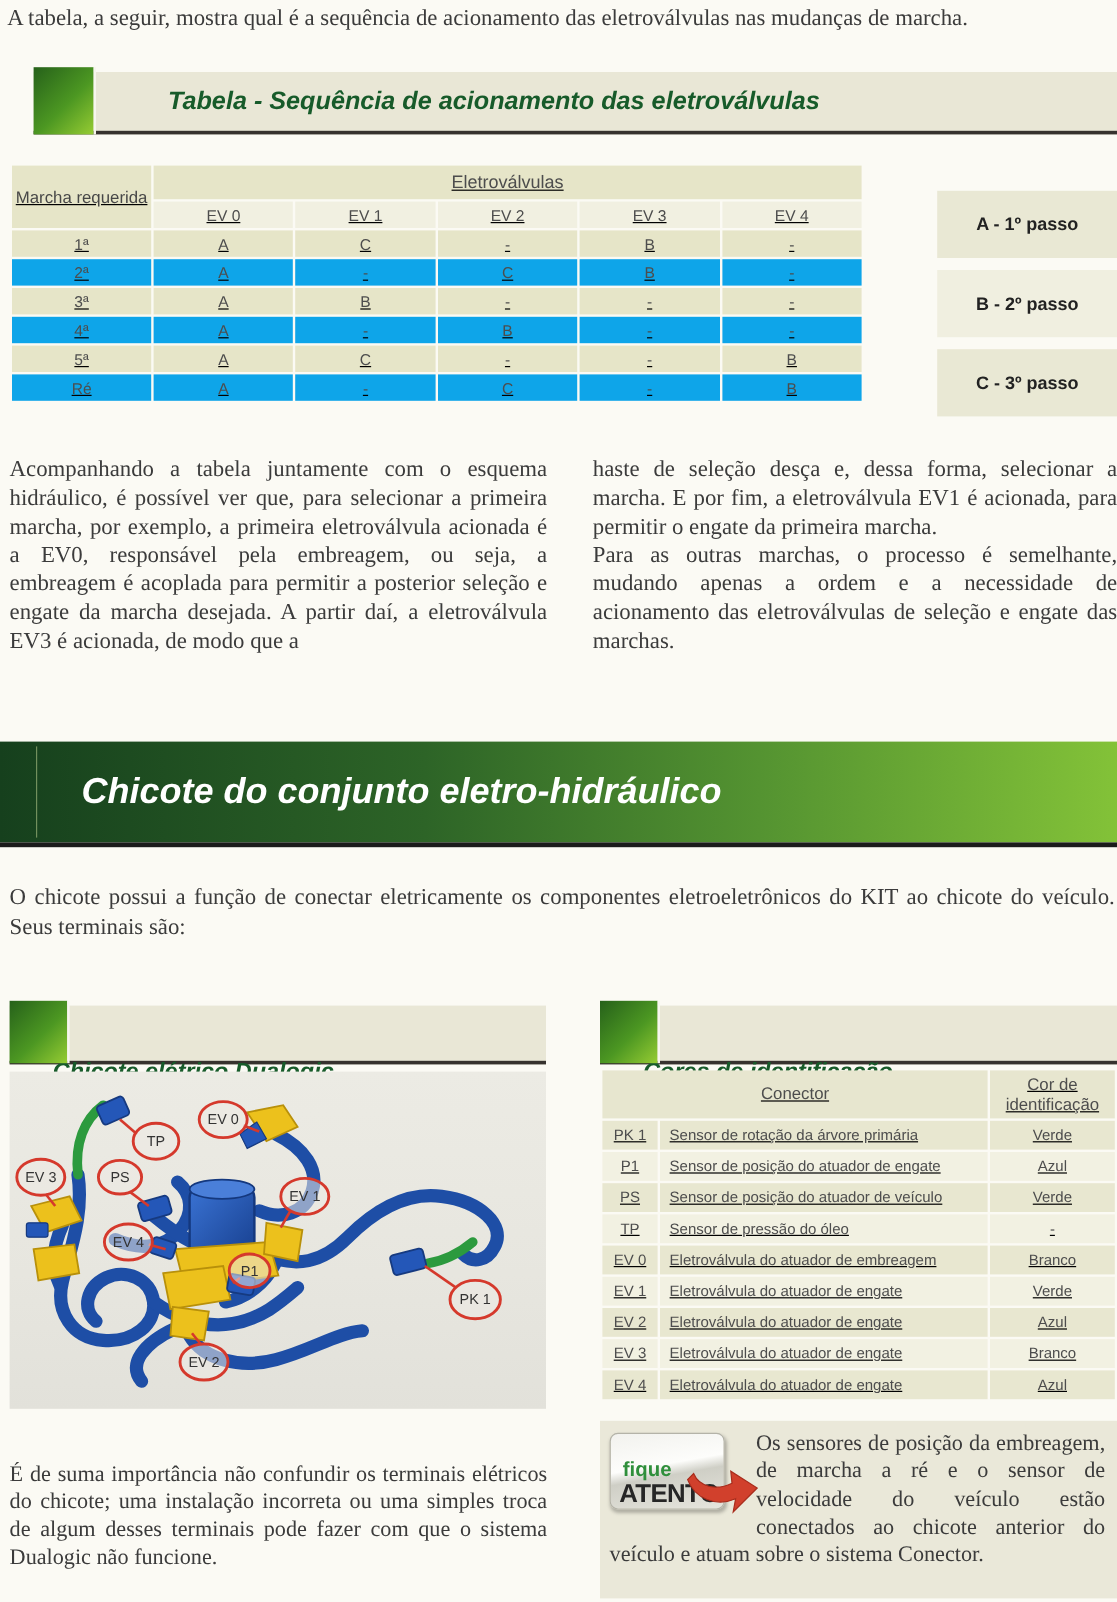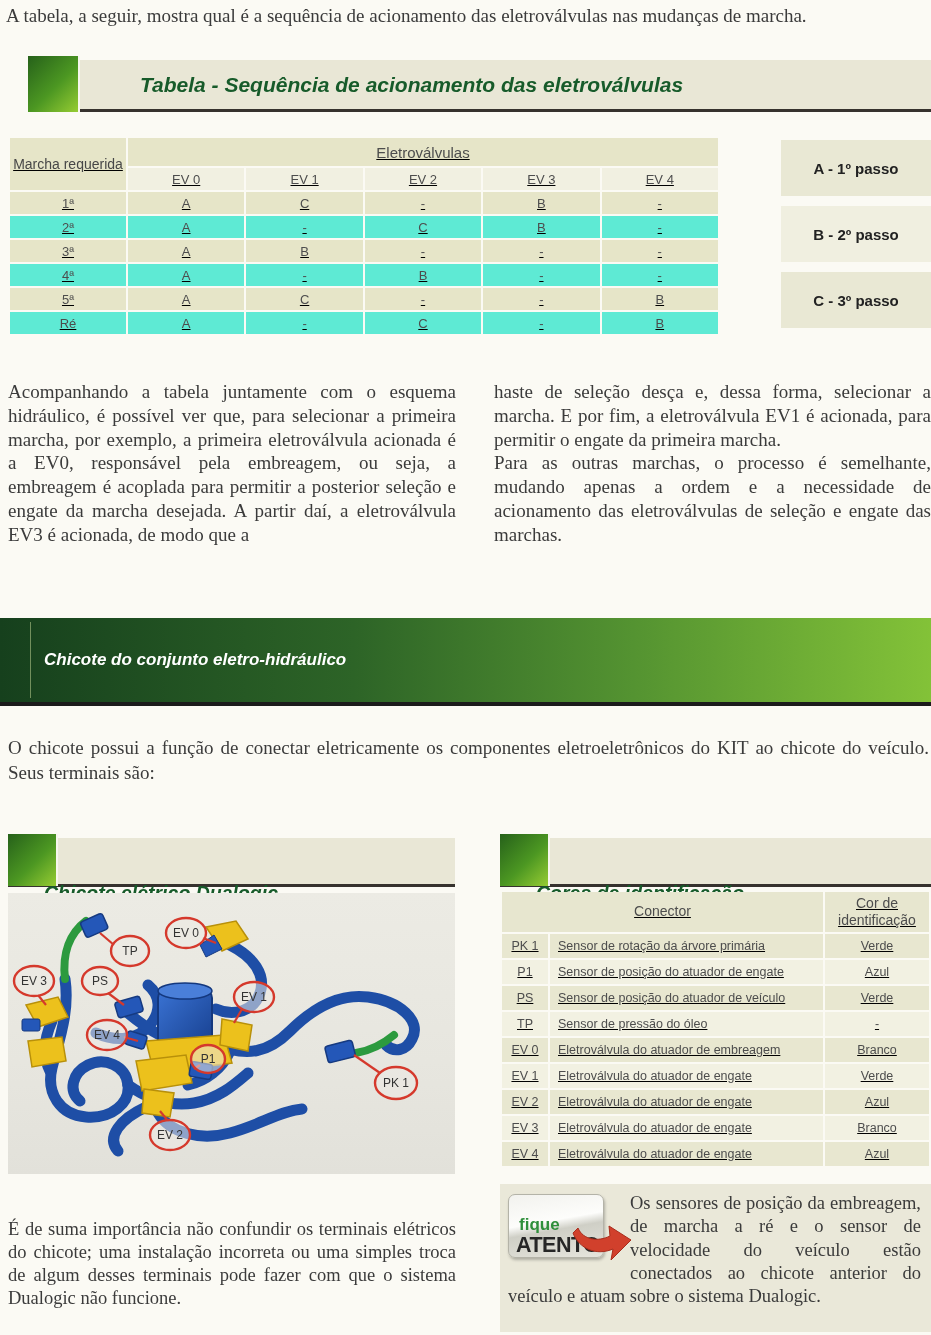--- a/index.html
+++ b/index.html
@@ -44,27 +44,27 @@
   table{border-collapse:separate;border-spacing:2px;text-decoration:underline;}
   #table1{position:absolute;top:136px;left:8px;width:712px;table-layout:fixed;}
   #table1 th,#table1 td{
     text-align:center;vertical-align:middle;
     color:#4d4d4d;font-weight:normal;padding:0;
   }
   #table1 .mr{background:#e6e5c8;font-size:14px;color:#474747;}
   #table1 .grp{background:#e6e5c8;font-size:15px;height:28px;}
   #table1 .sub th{background:#f1f0e1;font-size:13px;height:22px;}
   #table1 tr.rd td{background:#e6e5c8;}
-  #table1 tr.rl td{background:#5eead4;}
+  #table1 tr.rl td{background:#0ea5e9;}
   #table1 td{font-size:13px;height:22px;}
   
   .legend{
     position:absolute;left:781px;width:150px;height:56px;
     display:flex;align-items:center;justify-content:center;
-    font-size:15px;font-weight:bold;color:#222;
+    font-size:15px;font-weight:bold;color:#222;margin-top:19px;
   }
   #legA{top:140px;background:#e9e8d4;}
   #legB{top:206px;background:#f0efe0;}
   #legC{top:272px;background:#e9e8d4;}
   
   .serif{
     font-family:"Liberation Serif",serif;color:#3b3b3b;
     text-align:justify;
   }
   #paraLeft{position:absolute;top:380px;left:8px;width:448px;font-size:19px;line-height:1.25;}
@@ -74,21 +74,21 @@
     position:absolute;top:618px;left:0;width:931px;height:84px;
     background:linear-gradient(90deg,#16401d 0%,#2d6427 38%,#549331 68%,#83c238 100%);
     border-bottom:4px solid #1b1b1b;
   }
   #bar2 .vline{
     position:absolute;left:30px;top:4px;bottom:4px;width:1px;
     background:rgba(225,240,170,.45);
   }
   #bar2 .ttl{
     display:block;color:#fff;font-weight:bold;font-style:italic;
-    font-size:17px;line-height:84px;padding-left:44px;white-space:nowrap;
+    font-size:30px;line-height:84px;padding-left:68px;white-space:nowrap;
   }
   #paraMid{position:absolute;top:736px;left:8px;width:921px;font-size:19px;line-height:1.3;}
   
   #diagram{
     position:absolute;top:893px;left:8px;width:447px;height:281px;
     background:linear-gradient(180deg,#ecebe4 0%,#e7e6df 60%,#e2e1da 100%);
   }
   
   #table2{position:absolute;top:890px;left:500px;width:431px;table-layout:fixed;}
   #table2 th,#table2 td{color:#4d4d4d;font-weight:normal;padding:0 2px;vertical-align:middle;}
@@ -398,14 +398,14 @@
 <div class="serif" id="paraBottom">É de suma importância não confundir os terminais elétricos do chicote; uma instalação incorreta ou uma simples troca de algum desses terminais pode fazer com que o sistema Dualogic não funcione.</div>
 
 <div class="serif" id="atento">
   <span id="badge">
     <span class="l1">fique</span>
     <span class="l2">ATENTO</span>
     <svg width="62" height="42" viewBox="0 0 62 42">
       <path d="M2,10 C8,26 26,33 42,26 L40,37 L60,17 L38,3 L39,13 C27,19 12,17 7,5 Z" fill="#d1402c" stroke="#a82c1c" stroke-width="1"></path>
     </svg>
   </span>
-  <span>Os sensores de posição da embreagem, de marcha a ré e o sensor de velocidade do veículo estão conectados ao chicote anterior do veículo e atuam sobre o sistema Dualogic.</span>
+  <span>Os sensores de posição da embreagem, de marcha a ré e o sensor de velocidade do veículo estão conectados ao chicote anterior do veículo e atuam sobre o sistema Conector.</span>
 </div>
 
 </body></html>

